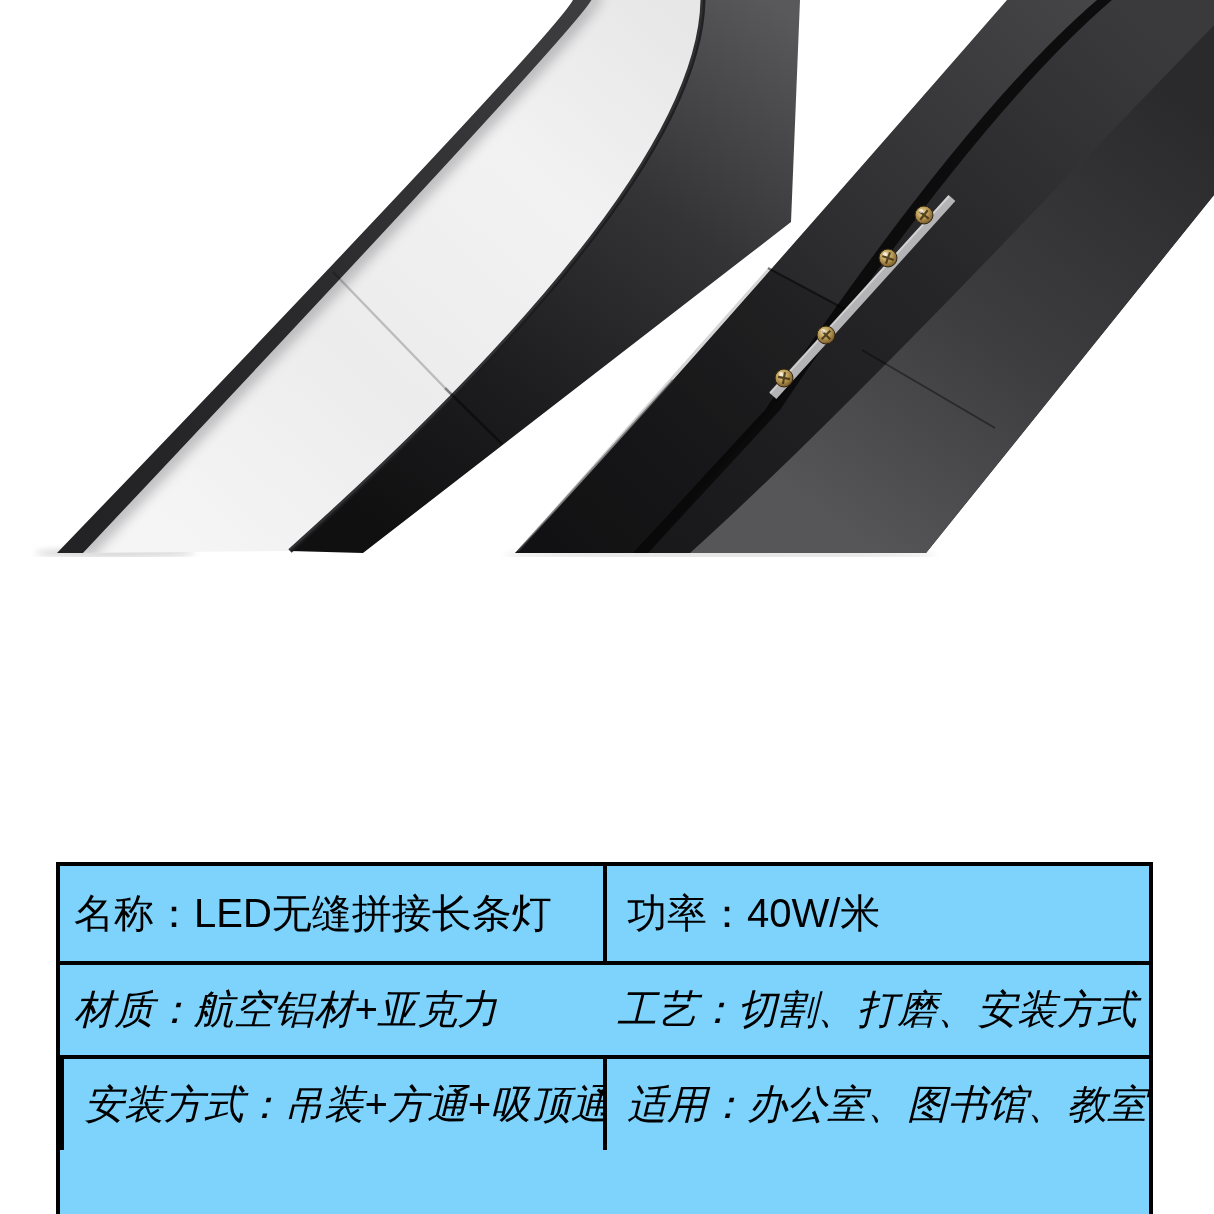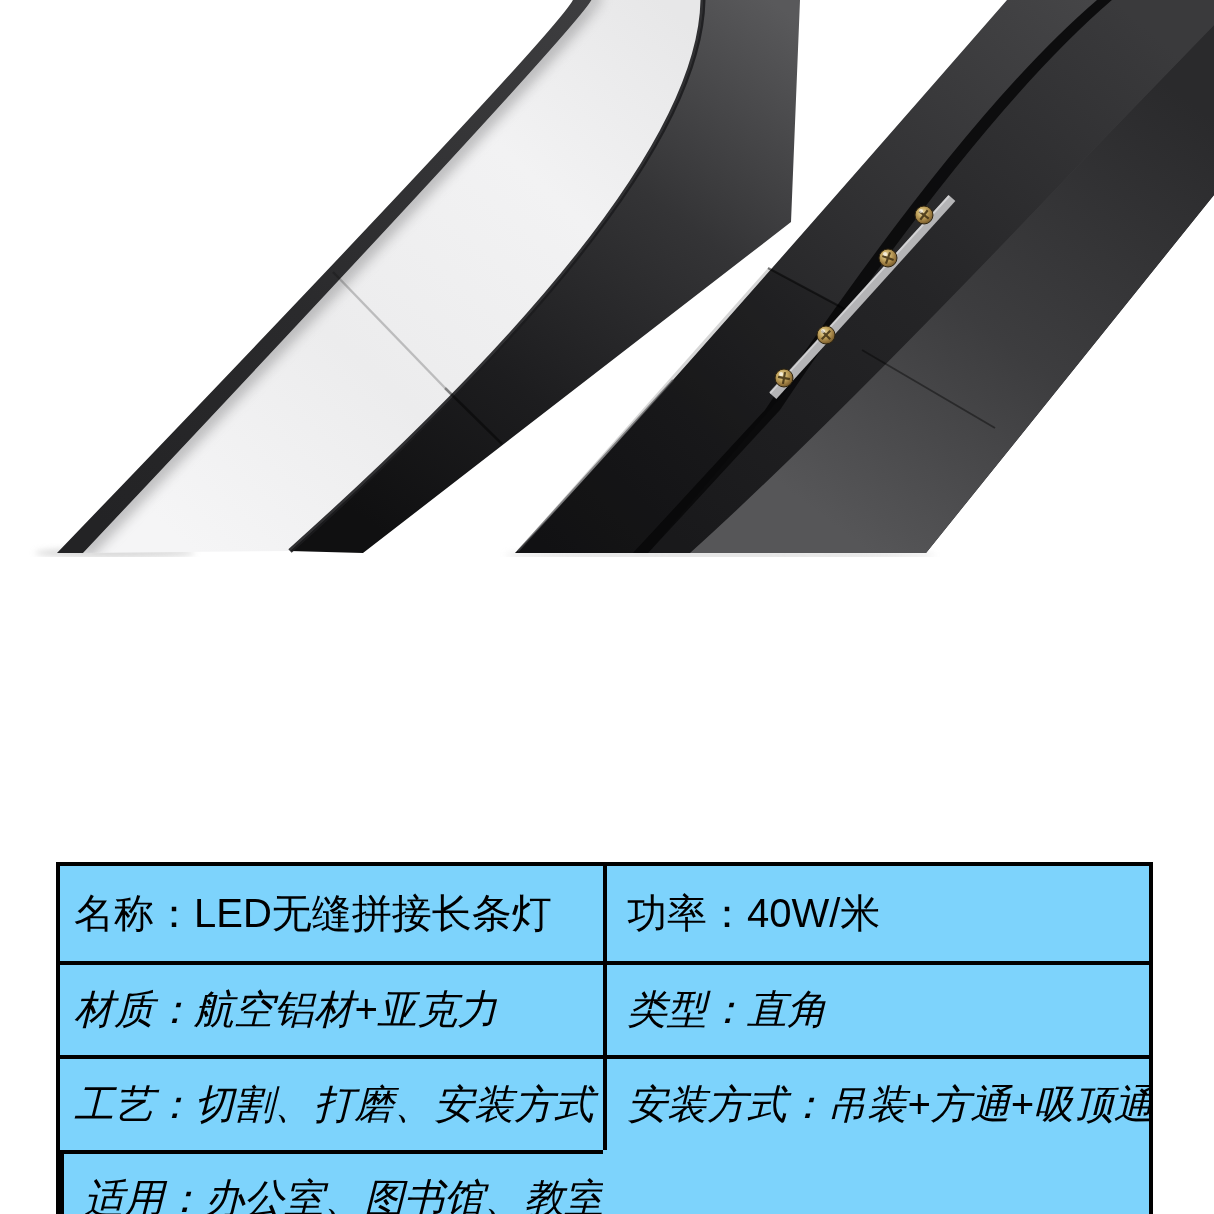--- a/index.html
+++ b/index.html
@@ -171,19 +171,18 @@
       <line x1="673" y1="380" x2="518" y2="551" stroke="#4a4a4c" stroke-width="2" opacity="0.6"></line>
     </g>
   </svg>
 </div>
 
 <div class="spec-table">
   <div class="cell">名称：LED无缝拼接长条灯</div>
   <div class="cell right-col">功率：40W/米</div>
 
   <div class="cell not-first-row">材质：航空铝材+亚克力</div>
-  <div class="cell right-col not-first-row">类型：直角</div>
 
   <div class="cell not-first-row">工艺：切割、打磨、安装方式</div>
   <div class="cell right-col not-first-row">安装方式：吊装+方通+吸顶通用</div>
 
   <div class="cell right-col not-first-row">适用：办公室、图书馆、教室等</div>
 </div>
 
 </body></html>

